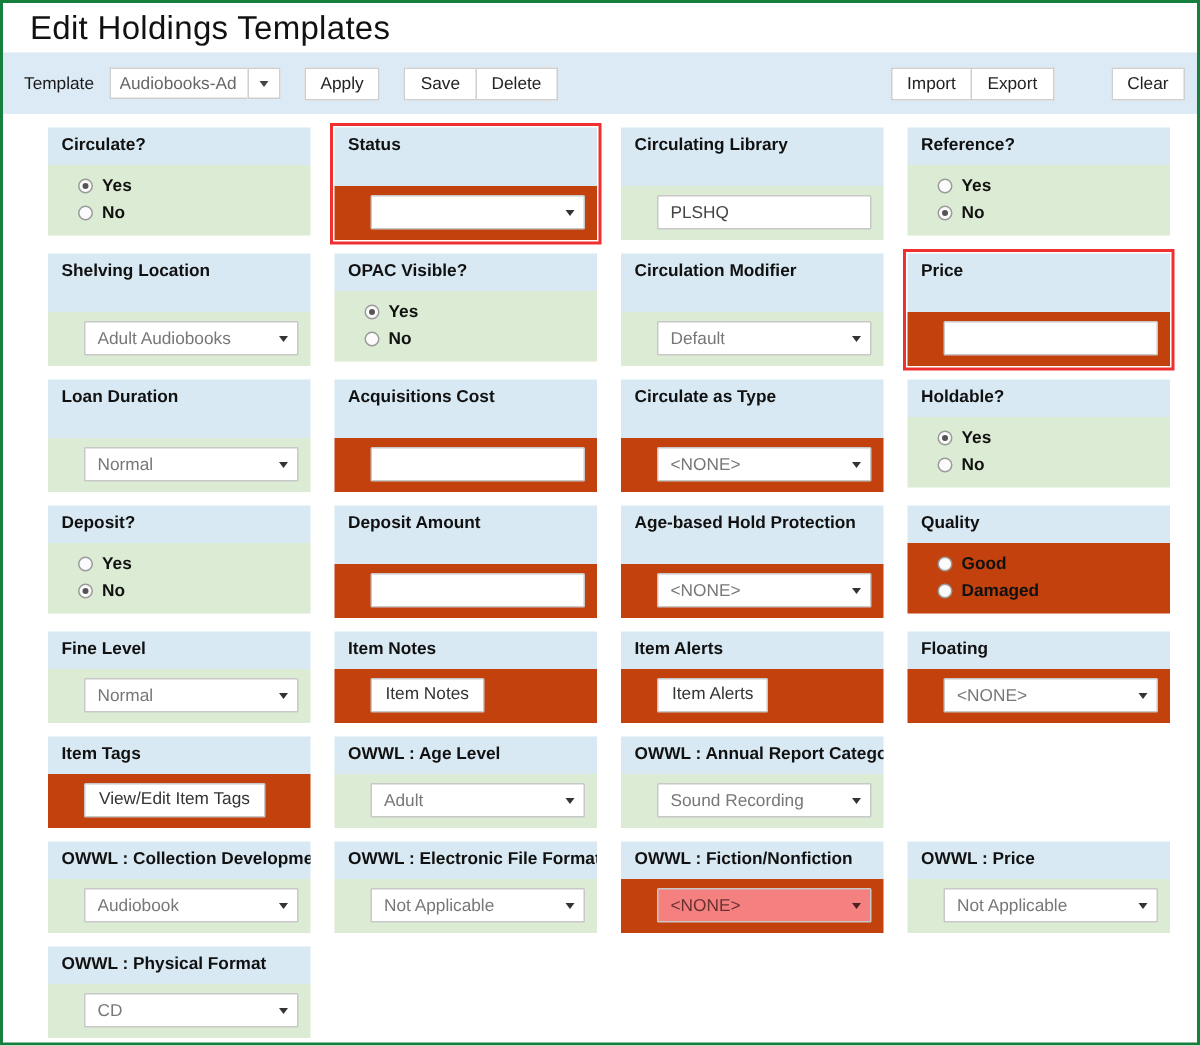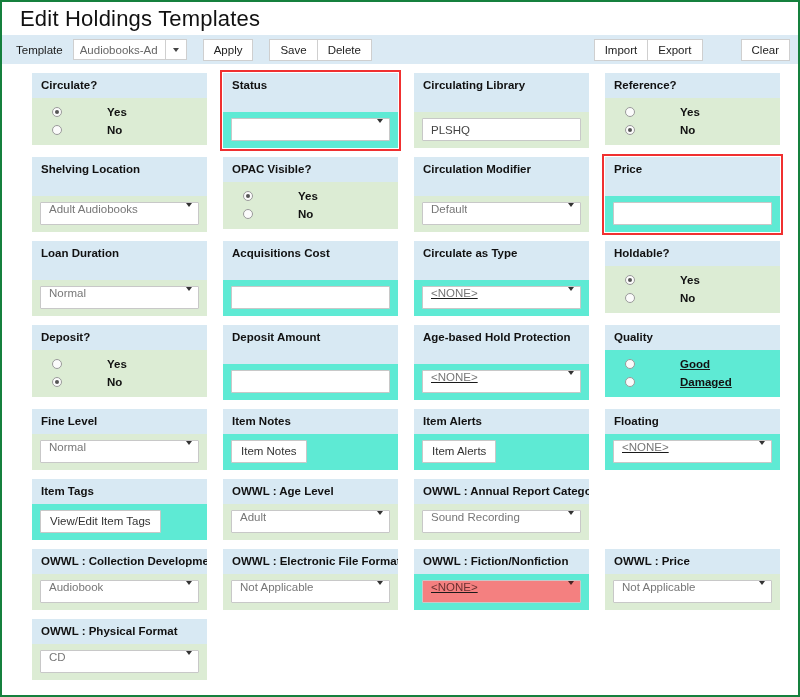--- a/index.html
+++ b/index.html
@@ -31,21 +31,21 @@
     letter-spacing: .2px;
     color: #111;
     padding: 4px 0 3px 18px;
     line-height: 26px;
     font-family: "Liberation Sans", sans-serif;
   }
 
   
   #toolbar {
     background: #dbeaf4;
-    height: 29px;
+    height: 41px;
     display: flex;
     align-items: center;
     padding: 0 8px 0 10px;
     box-sizing: border-box;
     position: relative;
   }
   .tb-label {
     font-size: 11.5px;
     color: #1a1a1a;
     padding: 0 10px 0 4px;
@@ -123,35 +123,36 @@
     font-size: 11.5px;
     font-weight: bold;
     color: #111;
     padding: 6px 0 6px 9px;
     line-height: 13px;
     white-space: nowrap;
     overflow: hidden;
   }
   .card-head.tall { padding-bottom: 20px; }
   .card-body {
-    padding: 6px 8px 7px 8px;
+    padding: 6px 8px 7px 24px;
     min-height: 24px;
     box-sizing: border-box;
   }
   .card-body.green { background: #dcecd4; }
-  .card-body.white { background: #5eead4; text-decoration: underline; }
+  .card-body.white { background: #c2410c; }
   .card-body.pad-radio { padding: 5px 8px 6px 8px; }
 
   
   .sel {
     height: 23px;
     box-sizing: border-box;
     border: 1px solid #c8c8c8;
     background: #fff;
     display: flex;
+    align-items: center;
     justify-content: space-between;
     font-size: 11.5px;
     color: #777;
     padding: 0 6px 0 8px;
     cursor: pointer;
     border-radius: 1px;
   }
   .sel .txt { overflow: hidden; white-space: nowrap; }
   .sel .tri {
     width: 0; height: 0;
@@ -197,21 +198,20 @@
     font-family: "Liberation Sans", sans-serif;
     white-space: nowrap;
   }
 
   
   .radio-line {
     display: flex;
     align-items: center;
     margin: 2px 0 2px 12px;
     line-height: 14px;
-    gap: 39px;
   }
   .radio-line + .radio-line { margin-top: 4px; }
   .rd {
     width: 10px; height: 10px;
     border-radius: 50%;
     border: 1px solid #9a9a9a;
     background: #fbfbfb;
     box-sizing: border-box;
     margin-right: 6px;
     flex: 0 0 auto;

